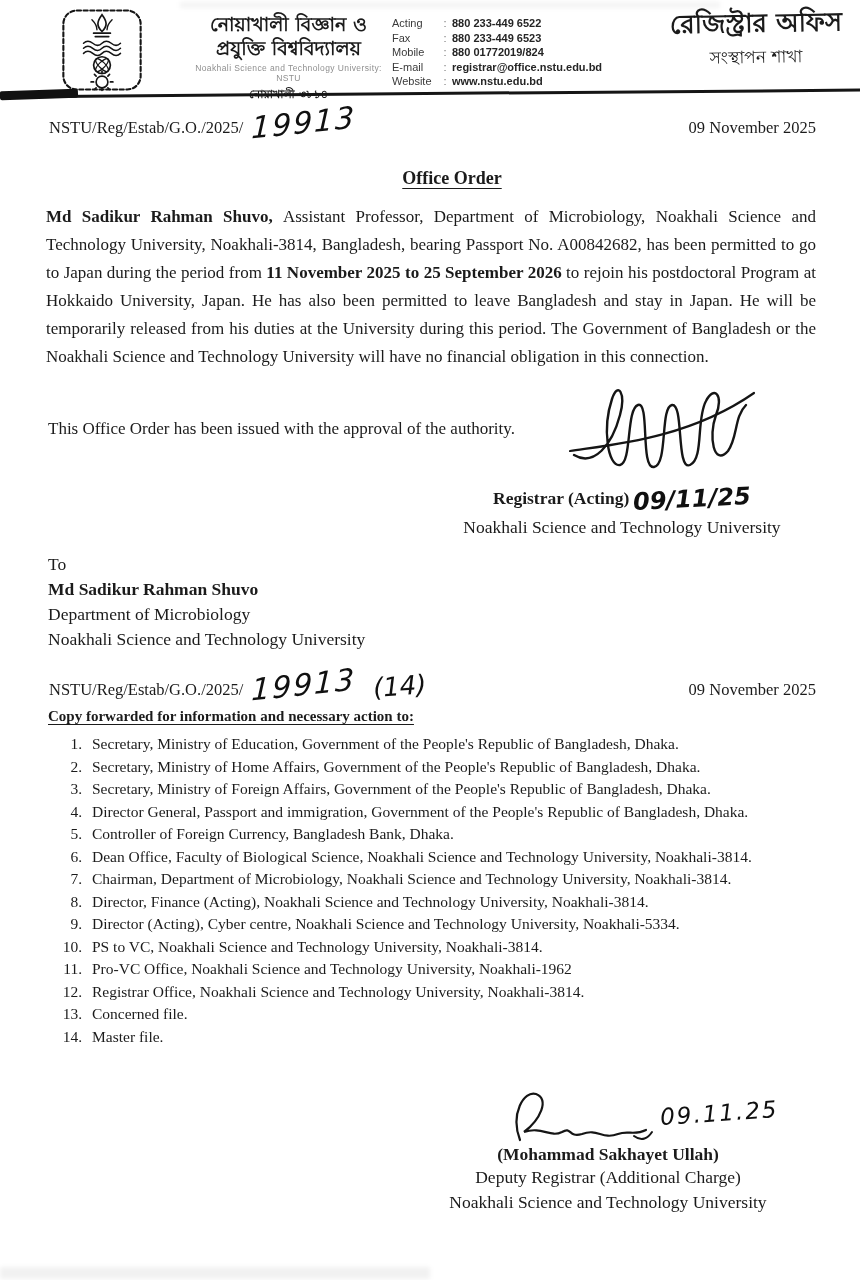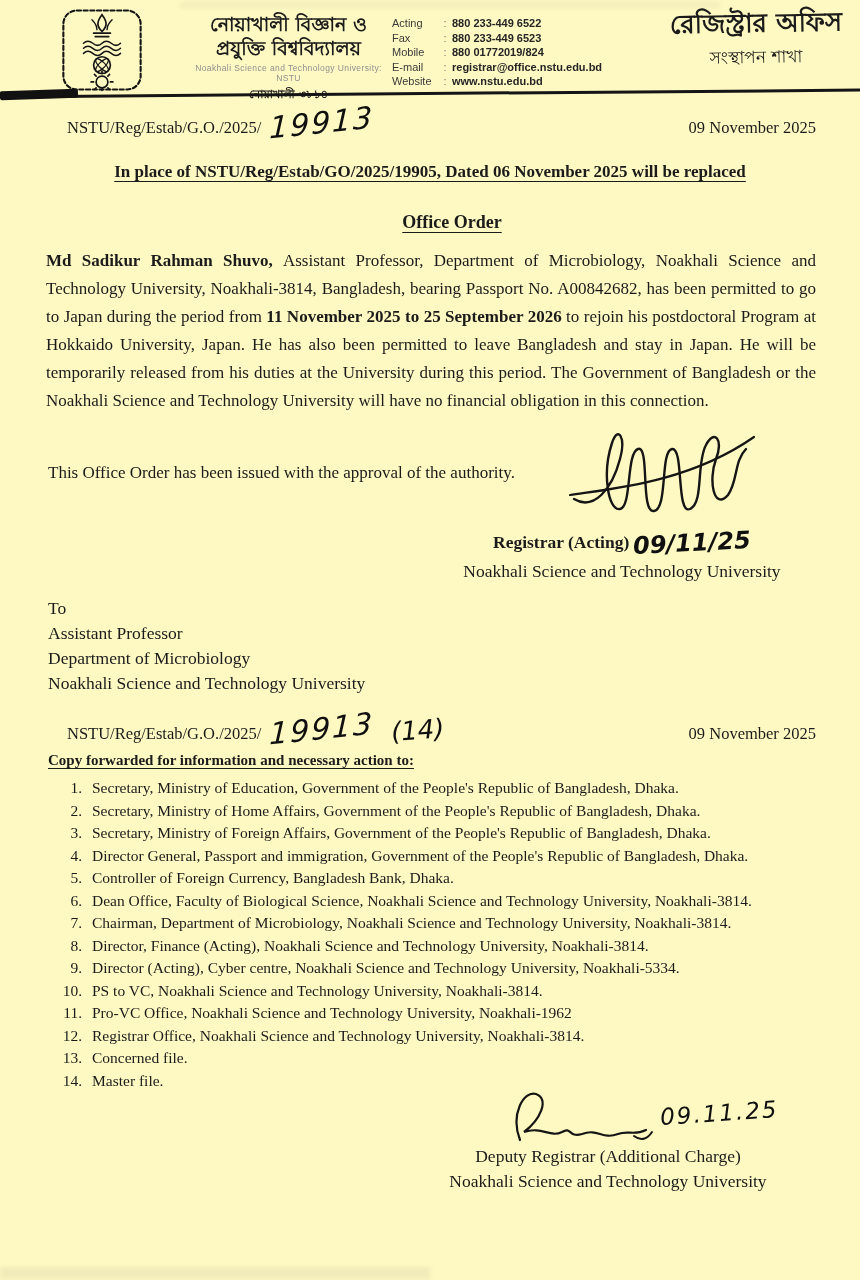--- a/index.html
+++ b/index.html
@@ -1,20 +1,20 @@
 <!DOCTYPE html>
 <html><head>
 <meta charset="utf-8">
 <style>
   html,body{margin:0;padding:0;background:#e8e8e8;}
   .page{
     position:relative;
     width:860px;height:1280px;
     margin:0 auto;
-    background:#fef9c3;
+    background:#ffffff;
     font-family:"Liberation Serif", serif;
     color:#1b1b1b;
     overflow:hidden;
   }
   
   .header{position:relative;height:96px;}
   .logo{position:absolute;left:56px;top:8px;width:92px;height:84px;}
   .uni-block{position:absolute;left:186px;top:12px;width:205px;text-align:center;}
   .uni-bn{font-size:19px;font-weight:700;line-height:24px;font-family:"DejaVu Sans",sans-serif;}
   .uni-en{font-size:8.5px;color:#8f8f8f;letter-spacing:.4px;margin-top:3px;font-family:"Liberation Sans",sans-serif;}
@@ -24,21 +24,21 @@
   .contact .lbl{width:46px;}
   .contact .lbl::after{content:"";}
   .contact .colon{width:14px;text-align:center;color:#777;}
   .contact .val{font-weight:600;color:#252525;}
   .office-block{position:absolute;right:14px;top:8px;width:180px;text-align:center;}
   .office-bn{font-size:26px;font-weight:700;line-height:30px;font-family:"DejaVu Sans",sans-serif;transform:rotate(-1deg);}
   .section-bn{font-size:17px;margin-top:6px;font-family:"DejaVu Sans",sans-serif;transform:rotate(-1deg);}
   .header-rule{position:absolute;left:-4px;right:-4px;top:92px;border-top:3px solid #151515;transform:rotate(-0.45deg);}
   .header-rule-blob{position:absolute;left:0;top:90px;width:78px;height:9px;background:#111;transform:rotate(-2deg);border-radius:2px;}
   
-  .ref-row{display:flex;align-items:baseline;padding:14px 44px 0 67px;font-size:16.5px;}
+  .ref-row{display:flex;align-items:baseline;padding:14px 44px 0 49px;font-size:16.5px;}
   .ref-date{margin-left:auto;font-size:16.5px;}
   .hand{font-family:"DejaVu Sans",sans-serif;font-style:italic;display:inline-block;color:#101010;}
   .hand-ref{font-size:30px;line-height:26px;margin-left:8px;transform:rotate(-6deg) skewX(-8deg);letter-spacing:2px;}
   .hand-copies{font-size:26px;line-height:24px;margin-left:16px;transform:rotate(-4deg);}
   
   .notice{margin-top:24px;text-align:center;font-weight:700;font-size:17px;text-decoration:underline;text-underline-offset:4px;}
   .order-title{margin-top:30px;text-align:center;font-weight:700;font-size:18px;text-decoration:underline;text-underline-offset:4px;margin-left:44px;}
   
   .body-par{margin:14px 44px 0 46px;font-size:17px;line-height:28px;text-align:justify;}
   .approval{margin:48px 44px 0 48px;font-size:17px;}
@@ -133,40 +133,39 @@
     <div class="header-rule"></div>
     <div class="header-rule-blob"></div>
   </div>
 
   <div class="ref-row">
     <span>NSTU/Reg/Estab/G.O./2025/</span>
     <span class="hand hand-ref">19913</span>
     <span class="ref-date">09 November 2025</span>
   </div>
 
-  <div class="notice">In place of NSTU/Reg/Estab/GO/2025/19905, Dated 06 November 2025 will be replaced</div>
 
   <div class="order-title">Office Order</div>
 
   <p class="body-par"><span style="font-weight: 700;">Md Sadikur Rahman Shuvo, </span><span>Assistant Professor, Department of Microbiology, Noakhali Science and Technology University, Noakhali-3814, Bangladesh, bearing Passport No. A00842682, has been permitted to go to Japan during the period from </span><span style="font-weight: 700;">11 November 2025 to 25 September 2026</span><span> to rejoin his postdoctoral Program at Hokkaido University, Japan. He has also been permitted to leave Bangladesh and stay in Japan. He will be temporarily released from his duties at the University during this period. The Government of Bangladesh or the Noakhali Science and Technology University will have no financial obligation in this connection.</span></p>
 
   <p class="approval">This Office Order has been issued with the approval of the authority.</p>
 
   <div class="sig1">
     <svg viewBox="0 0 190 108">
       <path d="M6 80 C 26 92, 44 70, 52 40 C 58 18, 50 6, 44 24 C 34 54, 40 92, 52 90 C 64 88, 58 34, 70 30 C 82 26, 72 94, 86 92 C 100 90, 92 32, 104 30 C 116 28, 108 96, 122 90 C 136 84, 128 44, 138 26 C 146 10, 156 20, 148 40 C 140 62, 146 92, 160 76 C 170 62, 166 42, 178 30" class="ink" stroke-width="2.4"></path>
       <path d="M2 76 C 42 70, 120 64, 186 18" class="ink" stroke-width="2.2"></path>
     </svg>
     <div class="sig1-line1"><span>Registrar (Acting)</span><span class="hand hand-date1">09/11/25</span></div>
     <div class="sig1-line2">Noakhali Science and Technology University</div>
   </div>
 
   <div class="to-block">
     <div>To</div>
-    <div>Assistant Professor</div>
+    <div class="to-name">Md Sadikur Rahman Shuvo</div>
     <div>Department of Microbiology</div>
     <div>Noakhali Science and Technology University</div>
   </div>
 
   <div class="ref-row" style="padding-top:20px;">
     <span>NSTU/Reg/Estab/G.O./2025/</span>
     <span class="hand hand-ref">19913</span>
     <span class="hand hand-copies">(14)</span>
     <span class="ref-date">09 November 2025</span>
   </div>
@@ -191,18 +190,19 @@
   </ol>
 
   <div class="sig2">
     <div class="sig2-scrawl">
       <svg viewBox="0 0 150 58">
         <path d="M14 52 C 4 26, 18 2, 30 6 C 44 11, 34 32, 18 44 C 36 38, 44 50, 56 44 C 66 38, 62 50, 76 46 C 92 40, 96 52, 112 46 C 122 42, 128 48, 140 42" class="ink" stroke-width="2.2"></path>
         <path d="M128 48 C 136 54, 142 50, 146 44" class="ink" stroke-width="2"></path>
       </svg>
       <span class="hand hand-date2">09.11.25</span>
     </div>
+    <div class="sig2-name">(Mohammad Sakhayet Ullah)</div>
     <div class="sig2-line">Deputy Registrar (Additional Charge)</div>
     <div class="sig2-line">Noakhali Science and Technology University</div>
   </div>
 
   <div class="smudge-bottom"></div>
 </div>
 
 </body></html>

